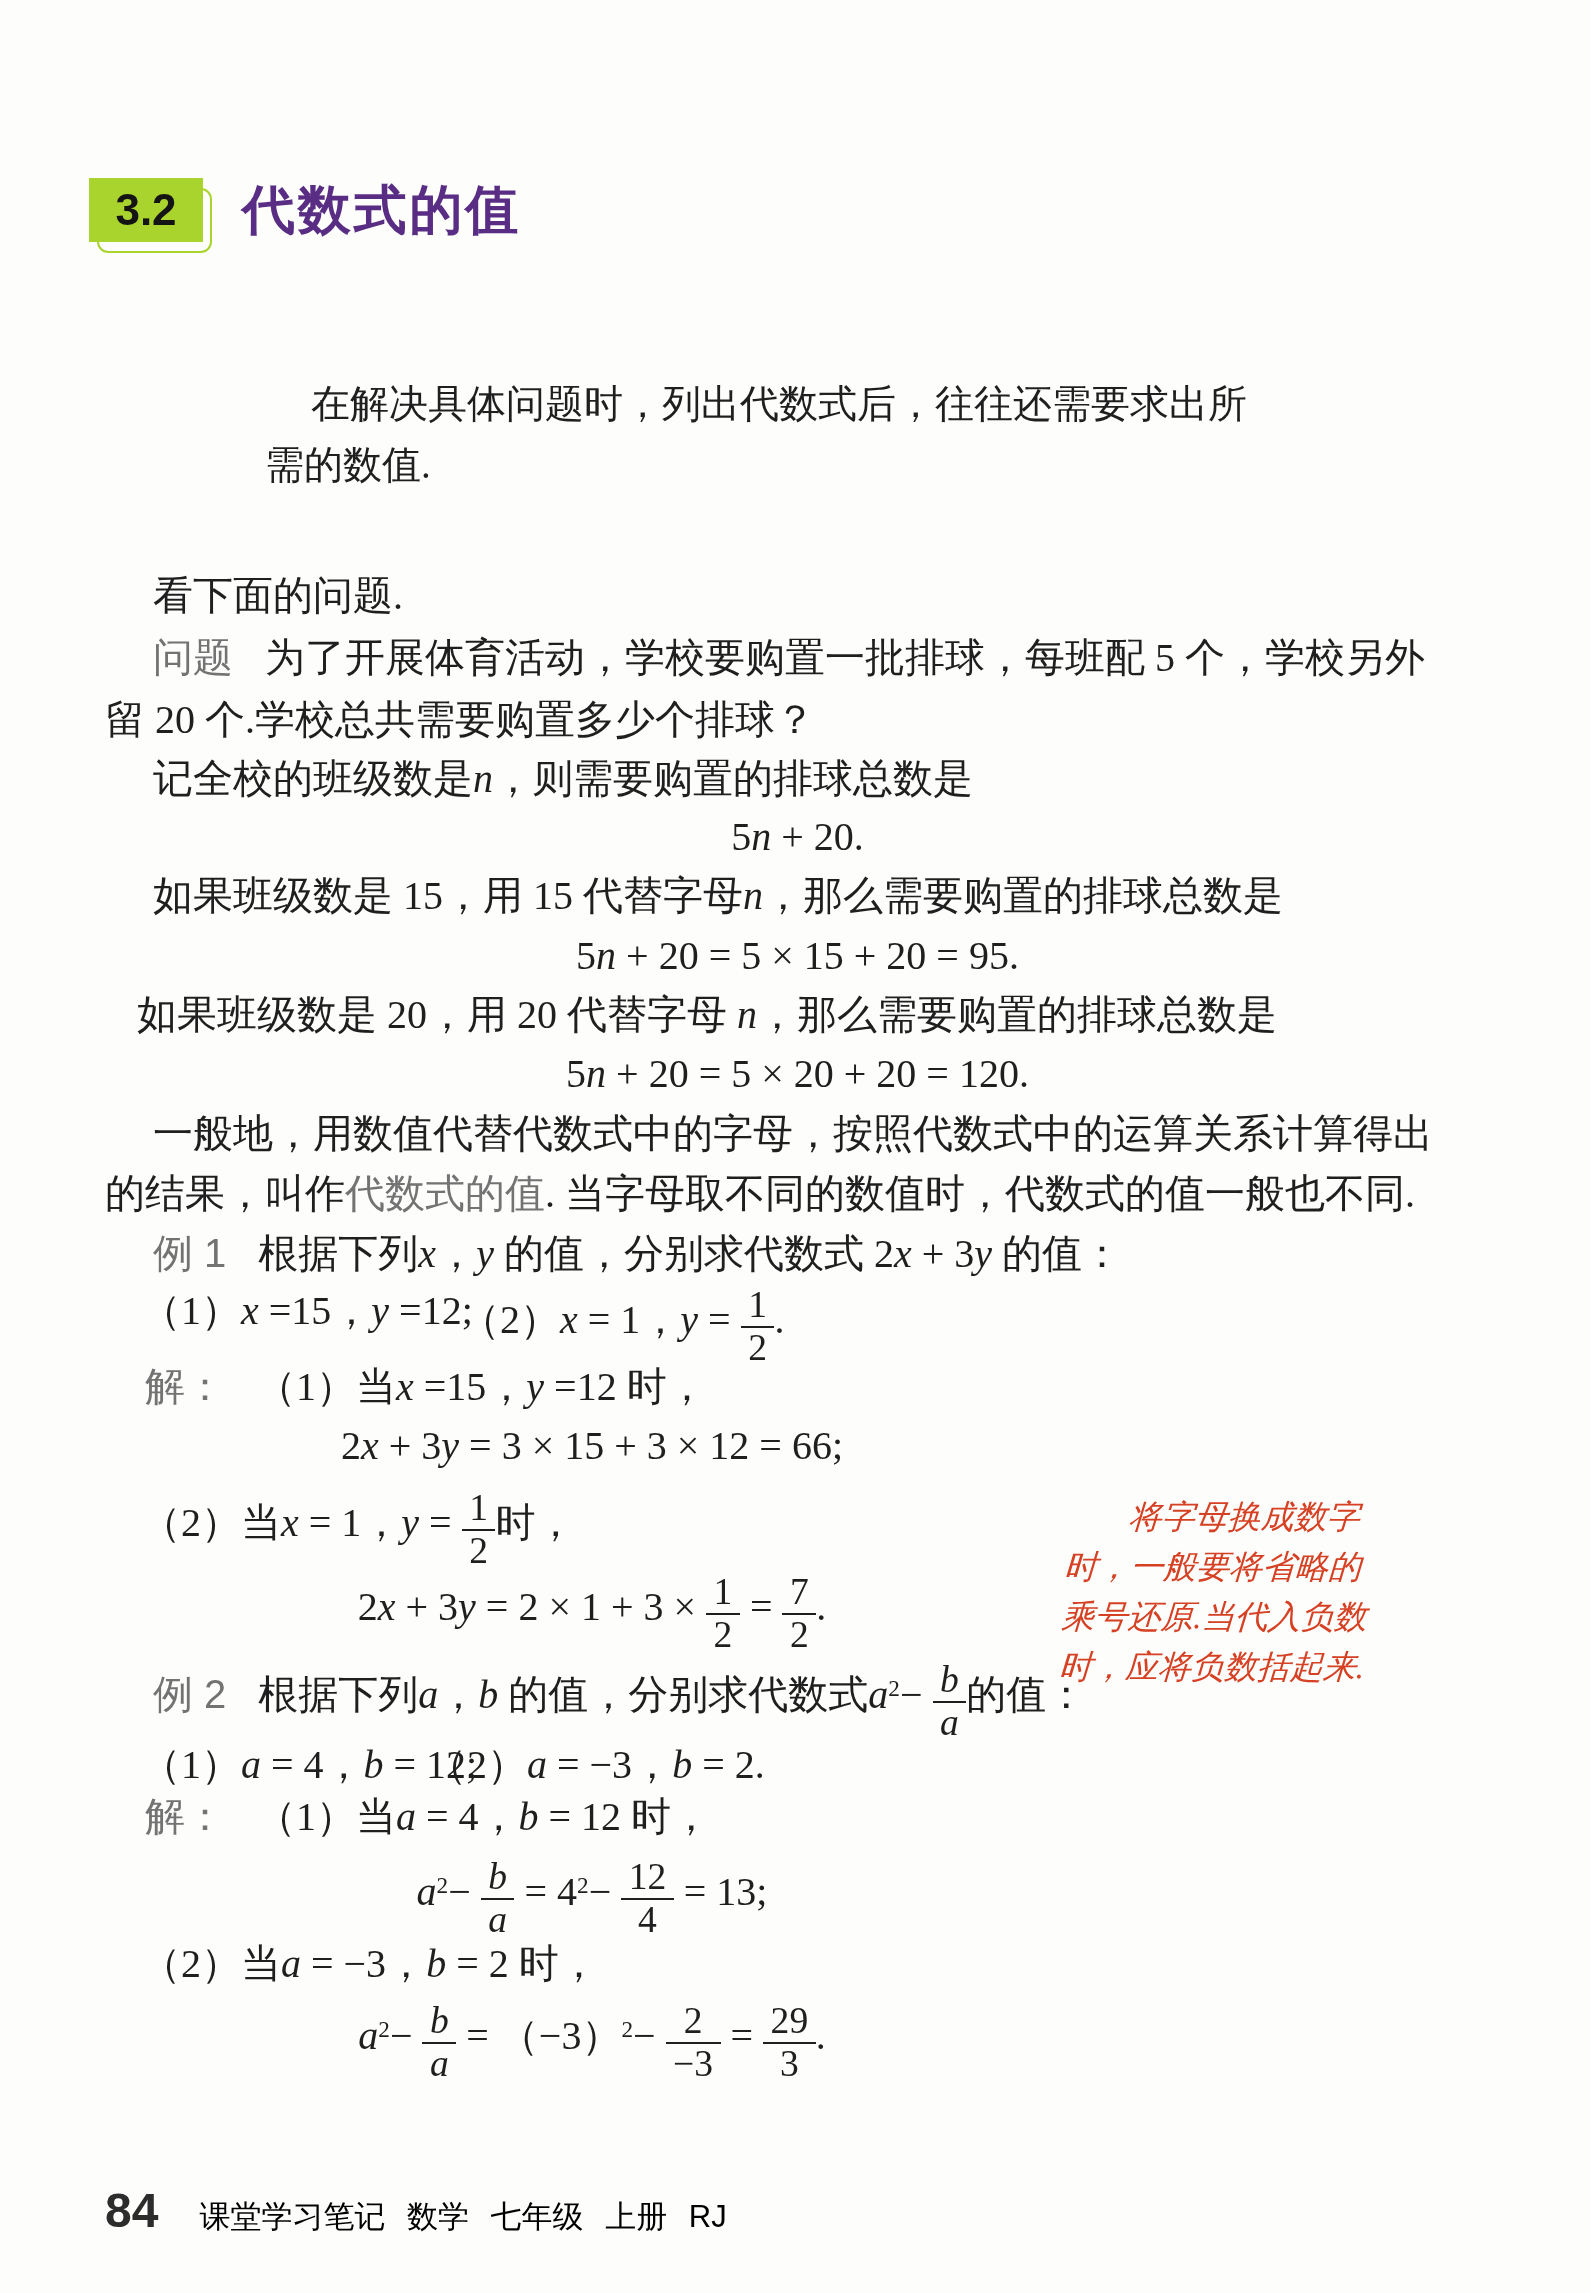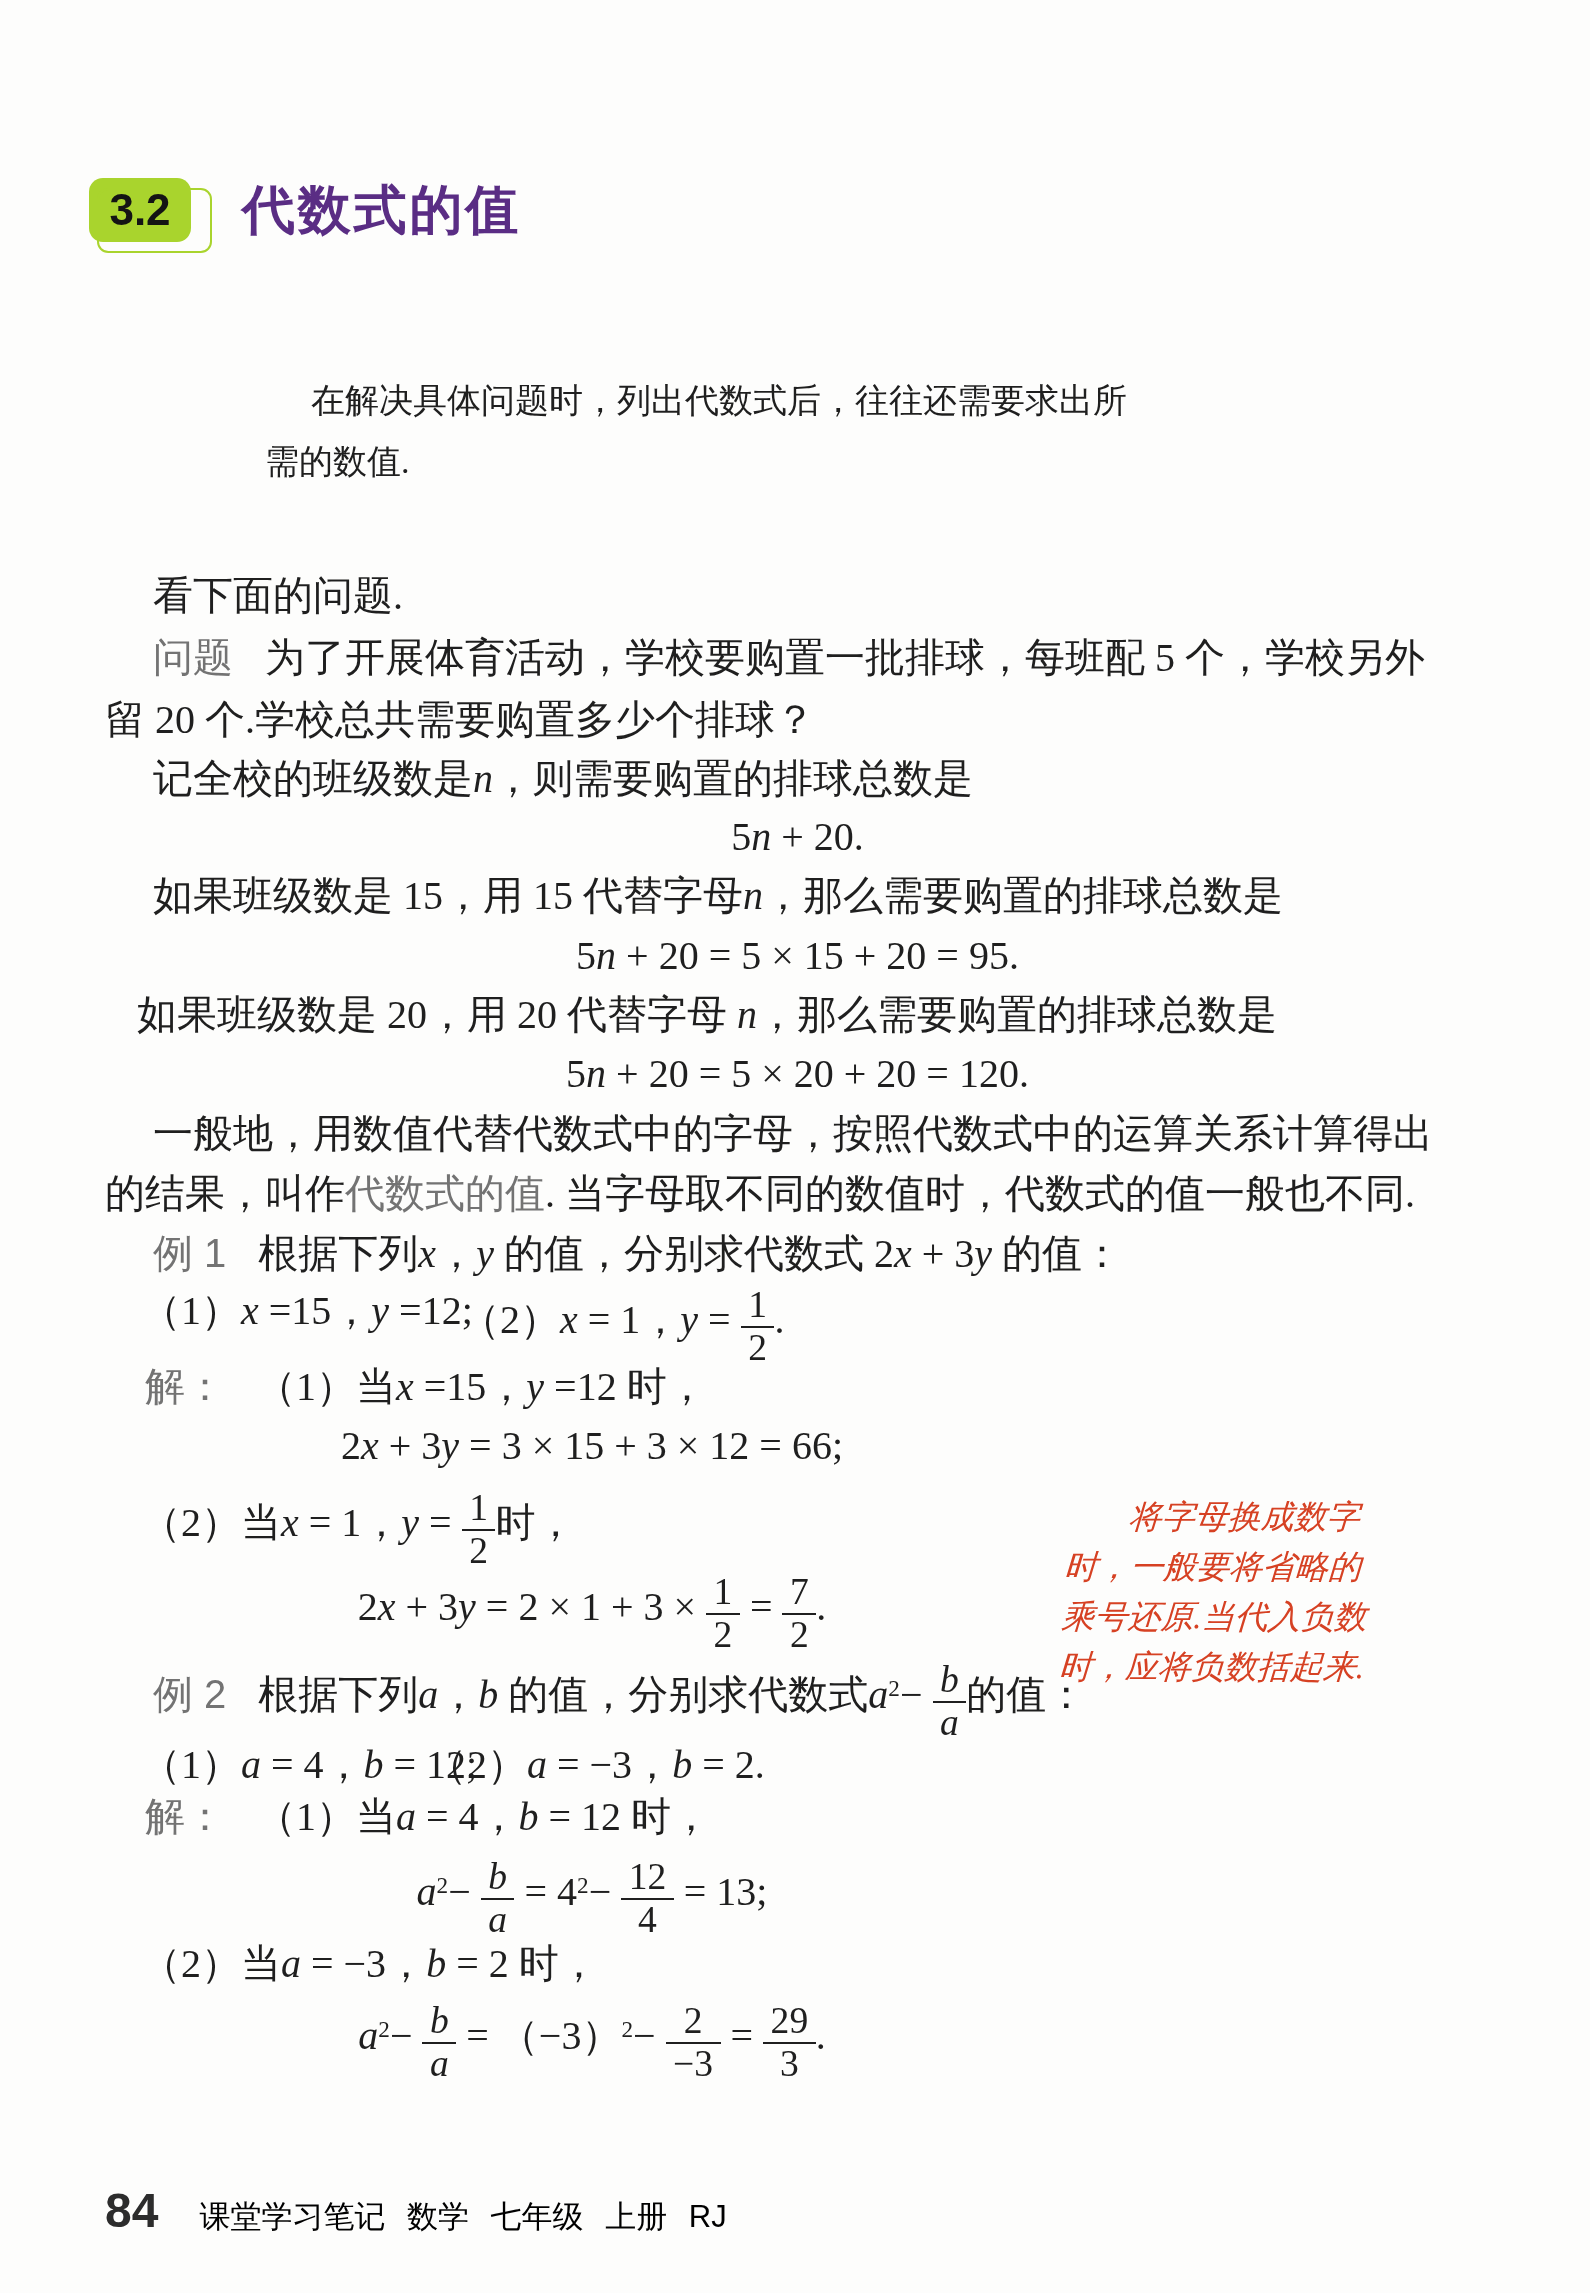--- a/index.html
+++ b/index.html
@@ -2,25 +2,25 @@
 <html style="font-size:15px"><head>
 <meta charset="utf-8">
 <style>
   html,body{margin:0;padding:0;background:#e9e9e9;}
   .page{
     position:relative;width:1591px;height:2294px;background:#fdfdfc;
     overflow:hidden;font-family:"Liberation Serif","DejaVu Serif",serif;color:#1f1f1f;
   }
   .abs{position:absolute;white-space:nowrap;}
   .ln{font-size:40px;line-height:1.3;}
-  .intro{font-size:34px;}
+  .intro{font-size:39px;}
   
   .secbox{
-    position:absolute;left:89px;top:178px;width:102px;height:64px;
-    background:#a9d42d;border-radius:14px;display:flex;align-items:center;justify-content:center;
+    position:absolute;left:89px;top:178px;width:114px;height:64px;
+    background:#a9d42d;border-radius:0;display:flex;align-items:center;justify-content:center;
     font-family:"Liberation Sans","DejaVu Sans",sans-serif;font-size:44px;font-weight:600;color:#141414;
   }
   .secbox::after{
     content:"";position:absolute;left:8.4px;top:10.3px;width:111px;height:61px;
     border:2.8px solid #a9d42d;border-radius:11.2px;z-index:0;
   }
   .secbox span{position:relative;z-index:1;}
   .title{
     position:absolute;left:242px;top:178px;margin:0;
     font-family:"Liberation Sans","DejaVu Sans",sans-serif;

